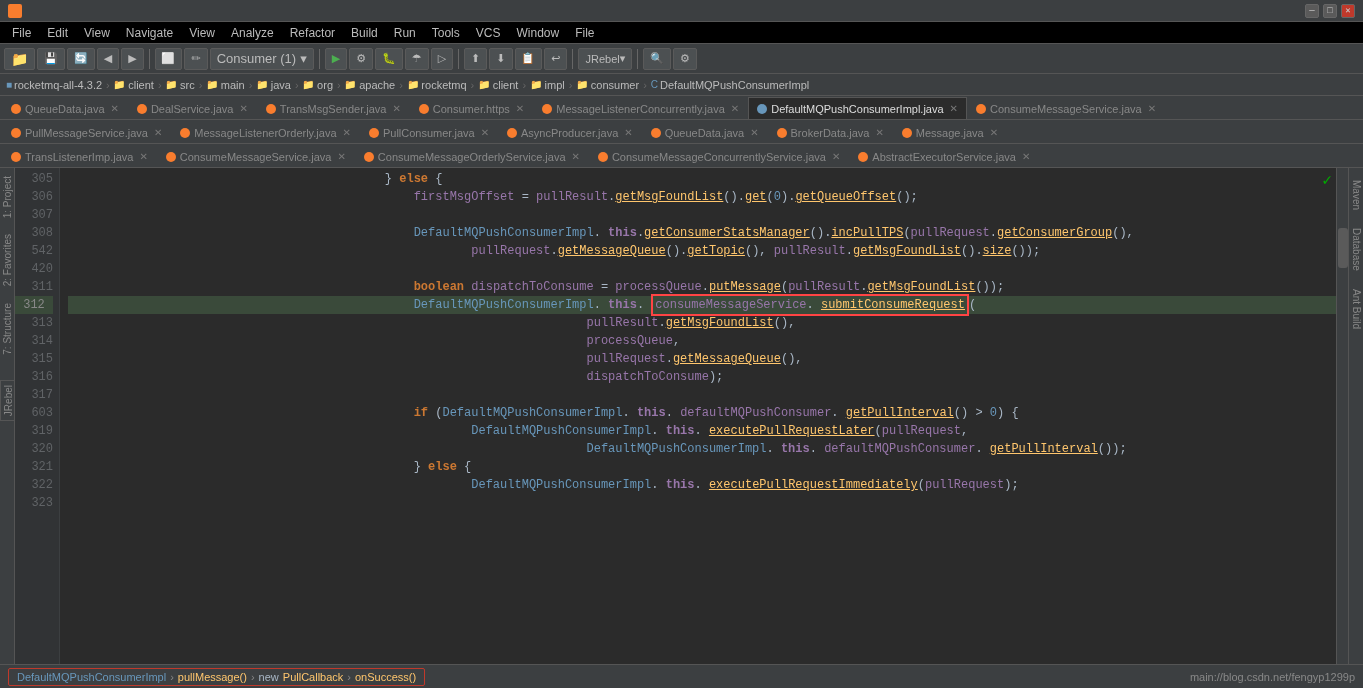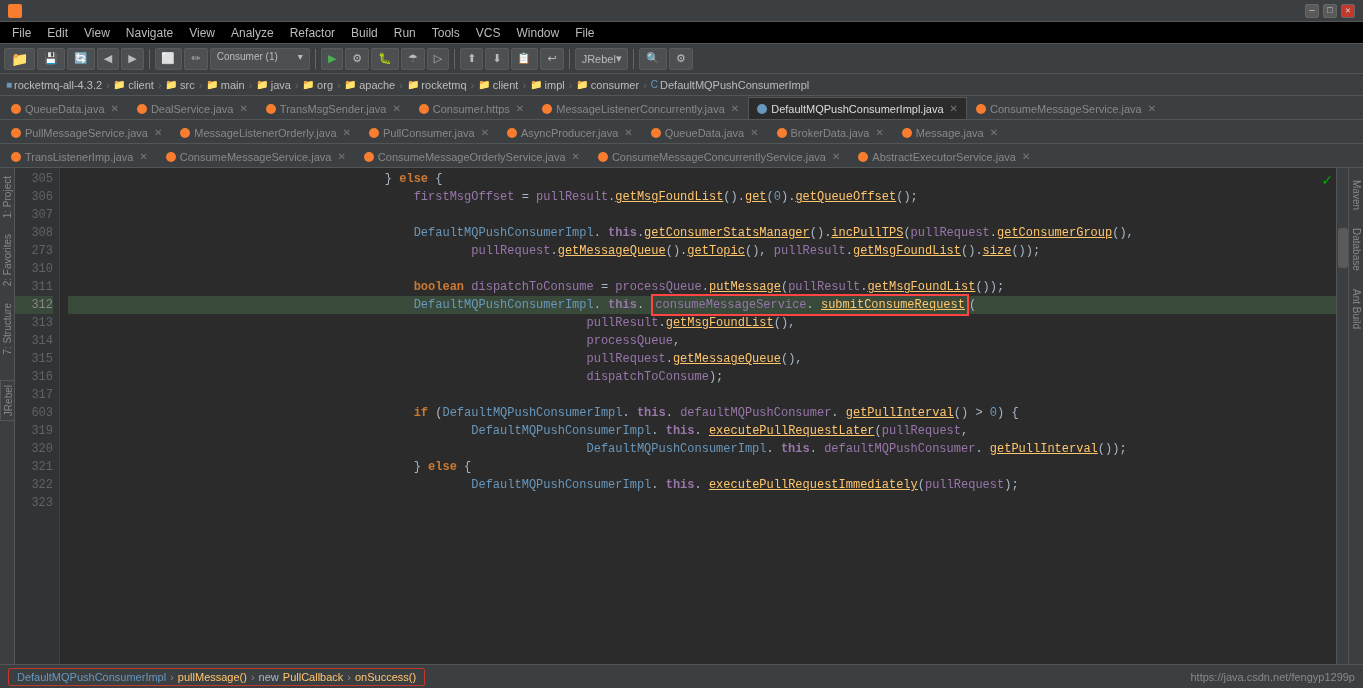--- a/index.html
+++ b/index.html
@@ -13,21 +13,21 @@
     #title-bar .win-btn.close { background: #c0392b; }
 
     
     #menu-bar { background: #000000; height: 22px; display: flex; align-items: center; padding: 0 4px; border-bottom: 1px solid #555; font-family: Arial, sans-serif; font-size: 12px; }
     #menu-bar .menu-item { padding: 2px 8px; color: #bbbbbb; cursor: pointer; }
 
     
     #toolbar { background: #3c3f41; height: 30px; display: flex; align-items: center; padding: 0 4px; border-bottom: 1px solid #555; gap: 2px; }
     .toolbar-btn { background: #4c5052; border: 1px solid #5a5a5a; color: #bbbbbb; font-size: 11px; padding: 2px 6px; cursor: pointer; height: 22px; display: flex; align-items: center; border-radius: 2px; font-family: Arial, sans-serif; }
     .toolbar-sep { width: 1px; height: 20px; background: #666; margin: 0 3px; }
-    .consumer-dropdown { background: #4c5052; border: 1px solid #5a5a5a; color: #bbbbbb; font-size: 10px; padding: 2px 6px; cursor: pointer; height: 22px; display: flex; border-radius: 2px; font-family: Arial, sans-serif; gap: 20px; }
+    .consumer-dropdown { background: #4c5052; border: 1px solid #5a5a5a; color: #bbbbbb; font-size: 13px; padding: 2px 6px; cursor: pointer; height: 22px; display: flex; align-items: center; border-radius: 2px; font-family: Arial, sans-serif; gap: 4px; }
 
     
     #breadcrumb { background: #3c3f41; height: 22px; display: flex; align-items: center; padding: 0 6px; border-bottom: 1px solid #555; font-family: Arial, sans-serif; font-size: 11px; color: #8a9aaa; gap: 2px; }
     #breadcrumb .bc-item { color: #bbbbbb; }
     #breadcrumb .bc-sep { color: #666; margin: 0 2px; }
 
     
     .tabs-row { background: #3c3f41; height: 24px; display: flex; align-items: flex-end; padding: 0 2px; border-bottom: 1px solid #555; overflow: hidden; }
     .tab { height: 22px; padding: 0 8px; display: flex; align-items: center; gap: 4px; font-family: Arial, sans-serif; font-size: 11px; color: #888; cursor: pointer; border: 1px solid transparent; border-bottom: none; background: #3c3f41; white-space: nowrap; }
     .tab.active { background: #2b2b2b; color: #dddddd; border-color: #555; }
@@ -262,24 +262,24 @@
     <div style="writing-mode:vertical-rl;transform:rotate(180deg);font-size:10px;color:#888;font-family:Arial,sans-serif;margin-top:16px;white-space:nowrap;cursor:pointer;">7: Structure</div>
   </div>
 
   <div style="flex:1;display:flex;background:#2b2b2b;overflow:hidden;position:relative;">
 
     <div style="width:45px;background:#313335;padding-top:2px;border-right:1px solid #3c3f41;text-align:right;padding-right:6px;color:#606366;font-size:12px;line-height:18px;font-family:'Courier New',monospace;overflow:hidden;user-select:none;">
       <div>305</div>
       <div>306</div>
       <div>307</div>
       <div>308</div>
-      <div>273</div>
-      <div>310</div>
+      <div>542</div>
+      <div>420</div>
       <div>311</div>
-      <div style="background:#3a4a3a;color:#888;">312</div>
+      <div style="background:#3a4a3a;color:#888;text-align:center;">312</div>
       <div>313</div>
       <div>314</div>
       <div>315</div>
       <div>316</div>
       <div>317</div>
       <div>603</div>
       <div>319</div>
       <div>320</div>
       <div>321</div>
       <div>322</div>
@@ -389,14 +389,14 @@
   <div id="breadcrumb-status" style="border:1px solid #c0392b;padding:2px 8px;display:flex;align-items:center;gap:4px;font-family:Arial,sans-serif;font-size:11px;">
     <span style="color:#6897bb;">DefaultMQPushConsumerImpl</span>
     <span style="color:#888;">›</span>
     <span style="color:#ffc66d;">pullMessage()</span>
     <span style="color:#888;">›</span>
     <span style="color:#a9b7c6;">new</span>
     <span style="color:#ffc66d;">PullCallback</span>
     <span style="color:#888;">›</span>
     <span style="color:#ffc66d;">onSuccess()</span>
   </div>
-  <div style="color:#888;font-size:11px;font-family:Arial,sans-serif;">https://java.csdn.net/fengyp1299p</div>
+  <div style="color:#888;font-size:11px;font-family:Arial,sans-serif;">main://blog.csdn.net/fengyp1299p</div>
 </div>
 
 </body></html>

